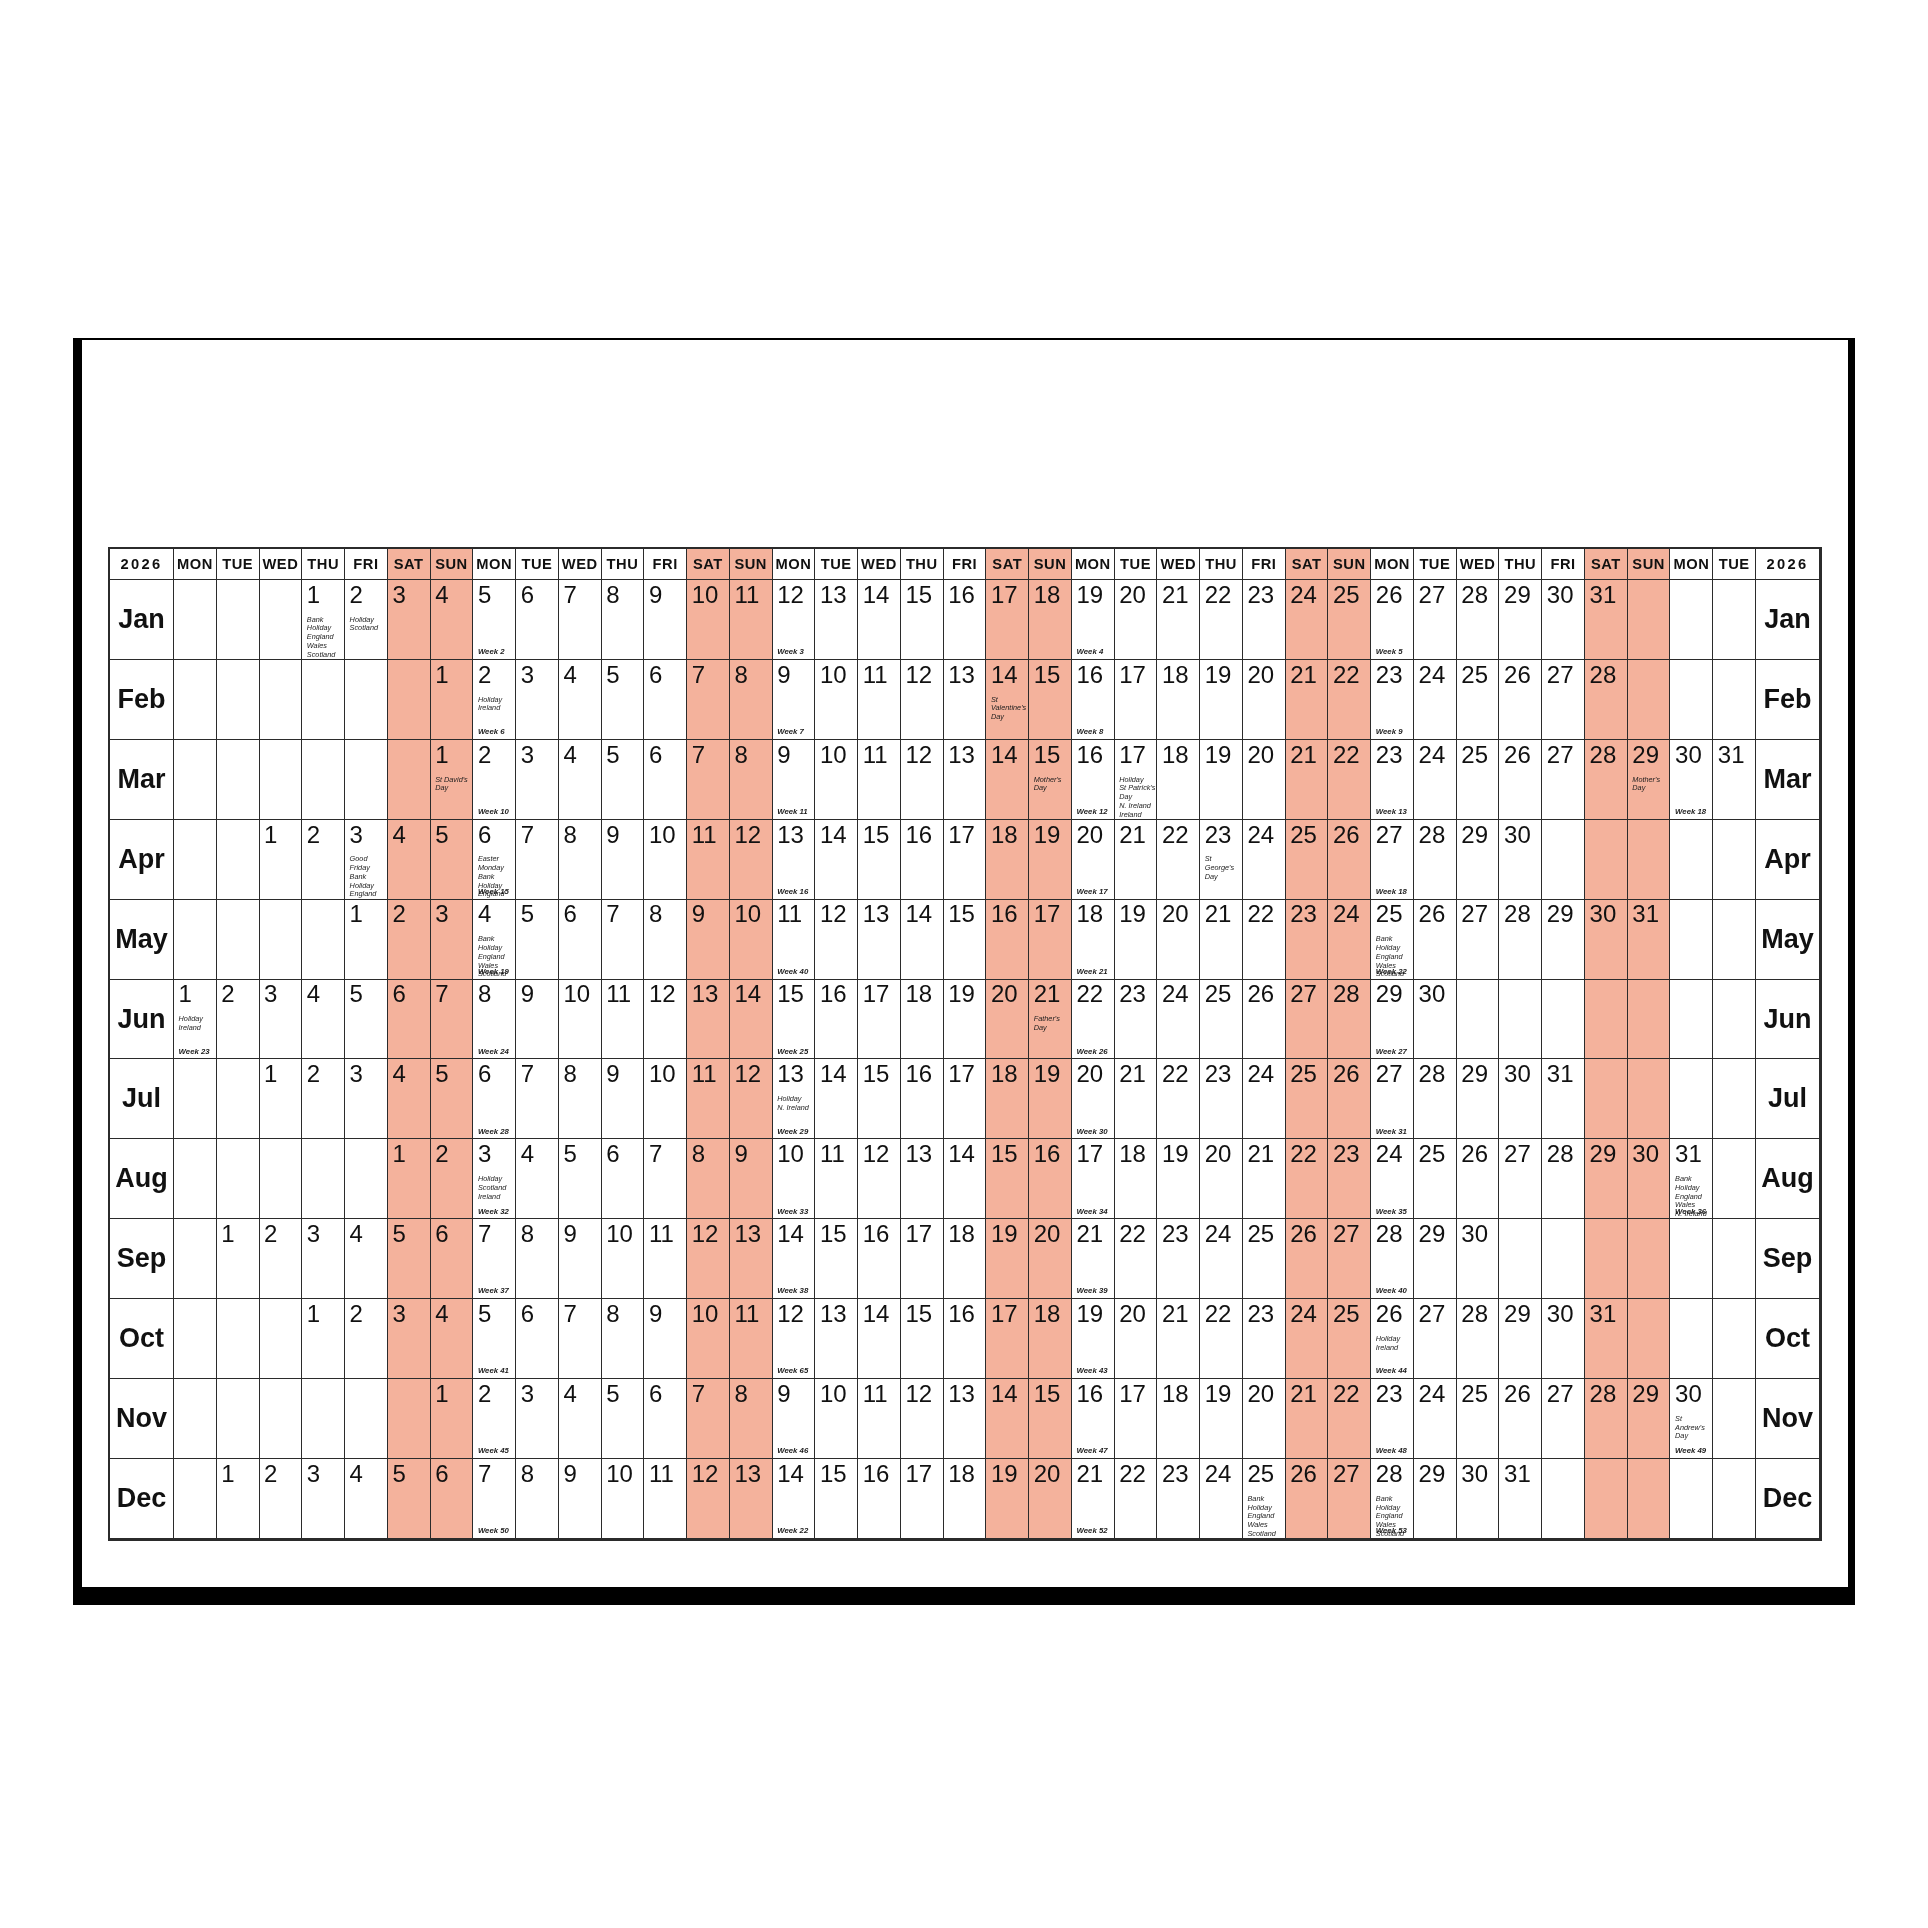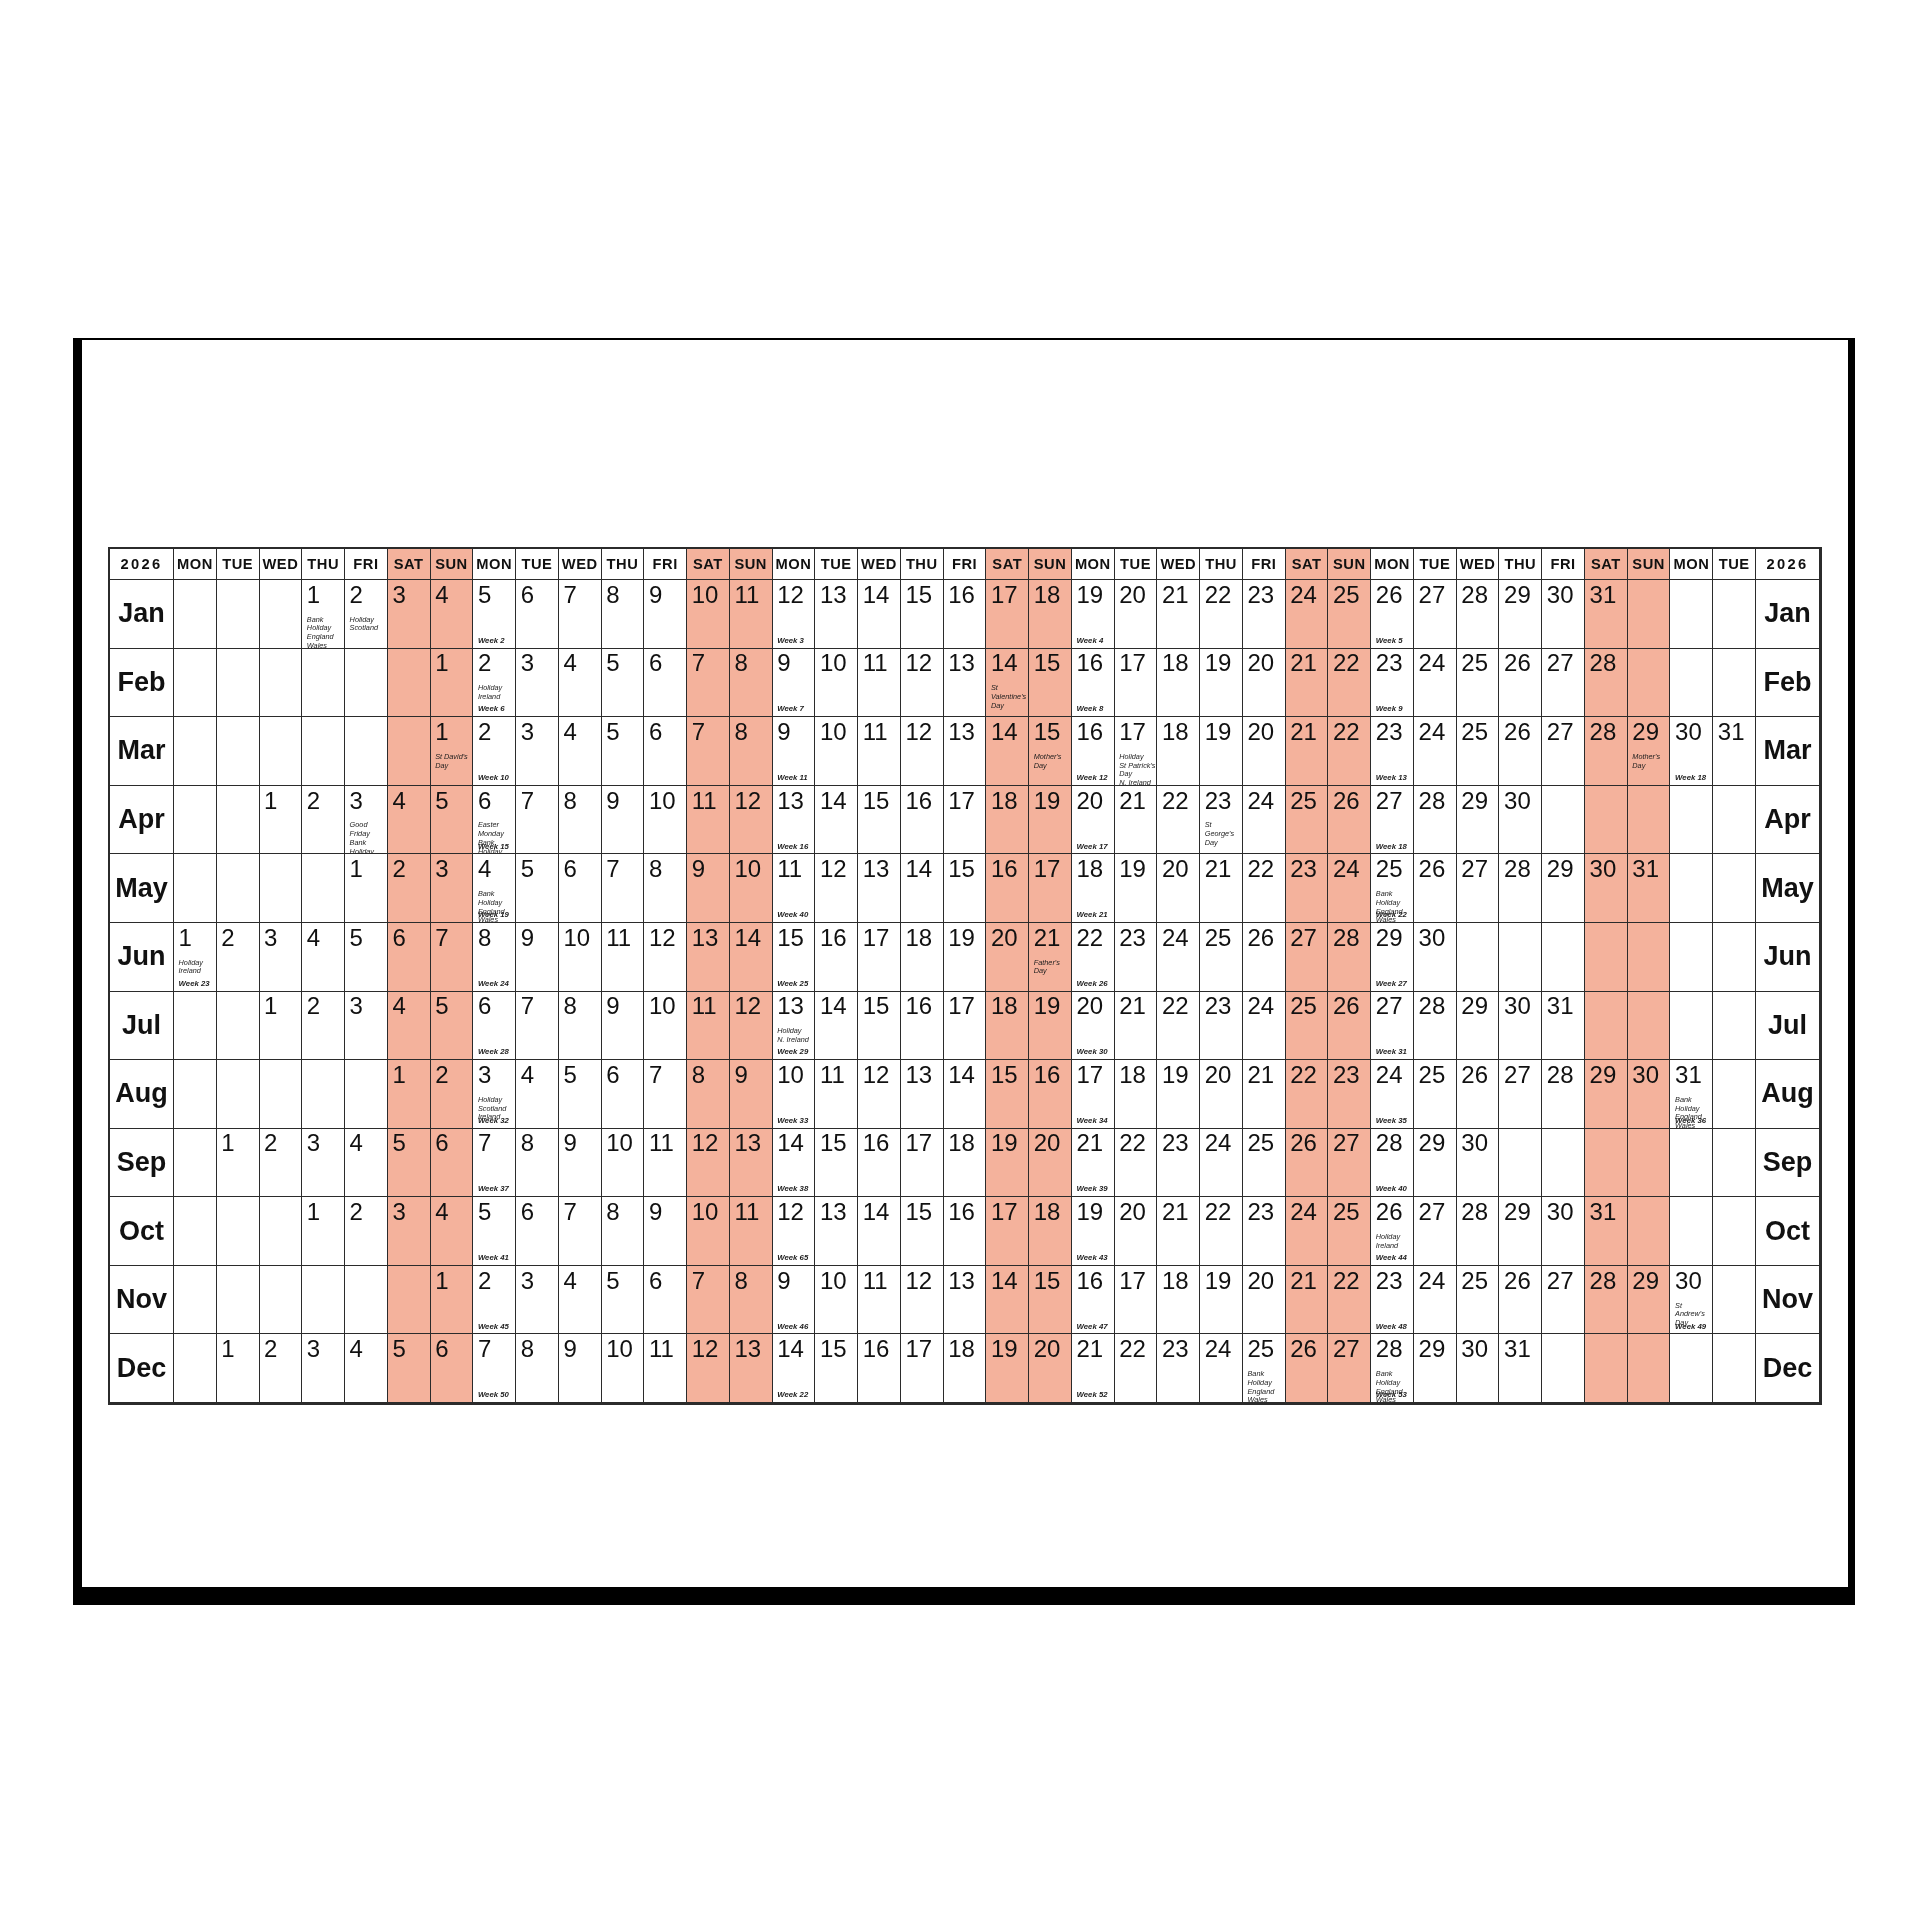--- a/index.html
+++ b/index.html
@@ -1,19 +1,19 @@
 <!DOCTYPE html>
 <html style="--wknd: #f4b29c; --line: #2b2b2b;font-size:14.7px"><head>
 <meta charset="utf-8">
 <style>
   html,body{margin:0;padding:0;width:1928px;height:1928px;background:#ffffff;overflow:hidden;
             font-family:"Liberation Sans", sans-serif;}
   #frame{position:absolute;left:73px;top:338px;width:1782px;height:1267px;box-sizing:border-box;
          border-left:9.2px solid #000;border-right:7.3px solid #000;border-top:2.8px solid #000;border-bottom:18.4px solid #000;}
-  #planner{position:absolute;left:108px;top:547px;width:1714px;height:858px;box-sizing:border-box;
+  #planner{position:absolute;left:108px;top:547px;width:1714px;height:994px;box-sizing:border-box;
            background:#701a75;border:2.3px solid var(--line,#2b2b2b);
            display:grid;grid-template-columns:64px repeat(37,1fr) 64px;grid-template-rows:31px repeat(12,1fr);}
   .hcell,.dcell,.mcell{box-sizing:border-box;border-right:1.4px solid var(--line,#2b2b2b);
            border-bottom:1.8px solid var(--line,#2b2b2b);background:#fff;position:relative;overflow:hidden;}
   .hcell{display:flex;align-items:center;justify-content:center;font-weight:bold;font-size:14.7px;color:#111;letter-spacing:0.5px;}
   .hcell.ylabel{letter-spacing:2.3px;}
   .mcell{display:flex;align-items:center;justify-content:center;font-weight:bold;font-size:27px;color:#111;}
   .wknd{background:var(--wknd,#f4b29c);}
   .num{font-size:24px;line-height:1;color:#111;padding:2.8px 0 0 4.6px;}
   .holiday{font-size:7.3px;font-style:italic;line-height:1.2;color:#1c1c1c;padding:0.9px 0 0 4.6px;white-space:pre-line;margin-top:8px;}

